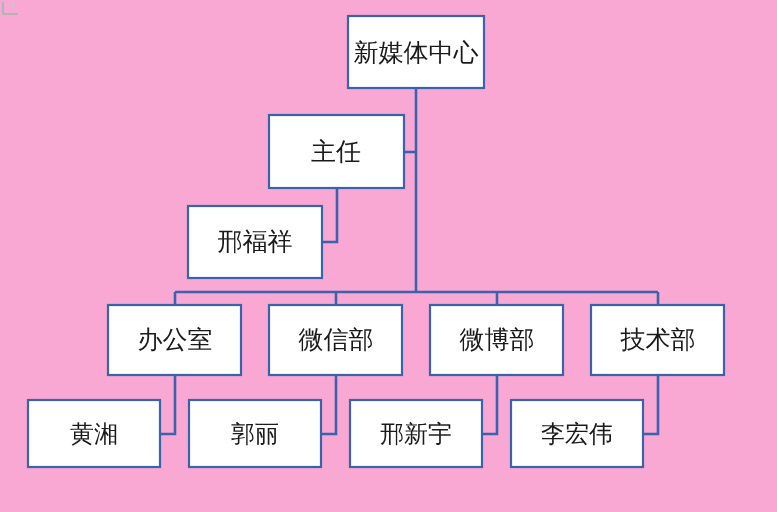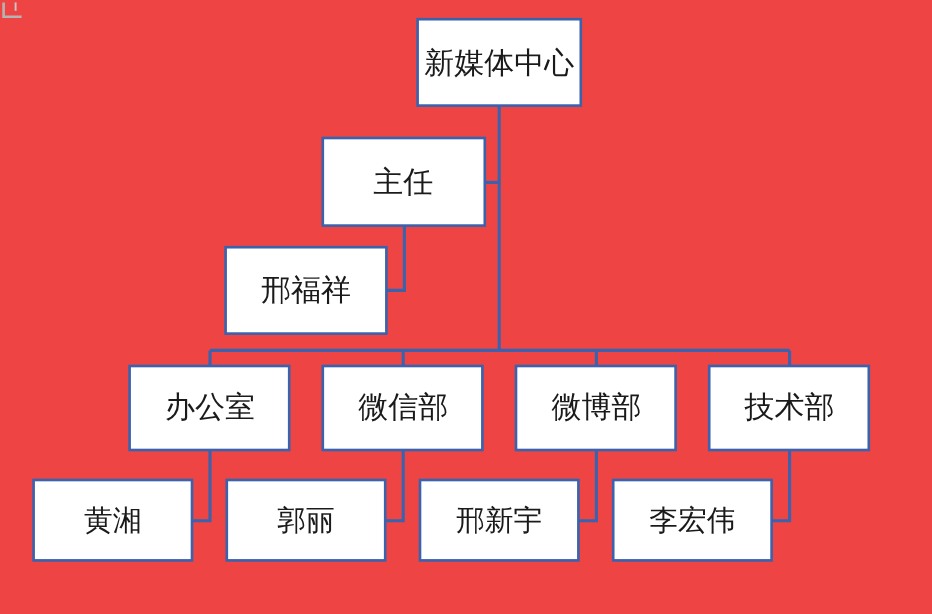--- a/index.html
+++ b/index.html
@@ -8,21 +8,21 @@
     padding: 0;
     background: #ffffff;
   }
   body {
     font-family: "DejaVu Sans", "Liberation Sans", sans-serif;
   }
   #chart-root {
     position: relative;
     width: 777px;
     height: 512px;
-    background: #ef4444;
+    background: #f9a8d4;
     overflow: hidden;
   }
   #org-svg {
     position: absolute;
     top: 0;
     left: 0;
     width: 777px;
     height: 512px;
     display: block;
   }

